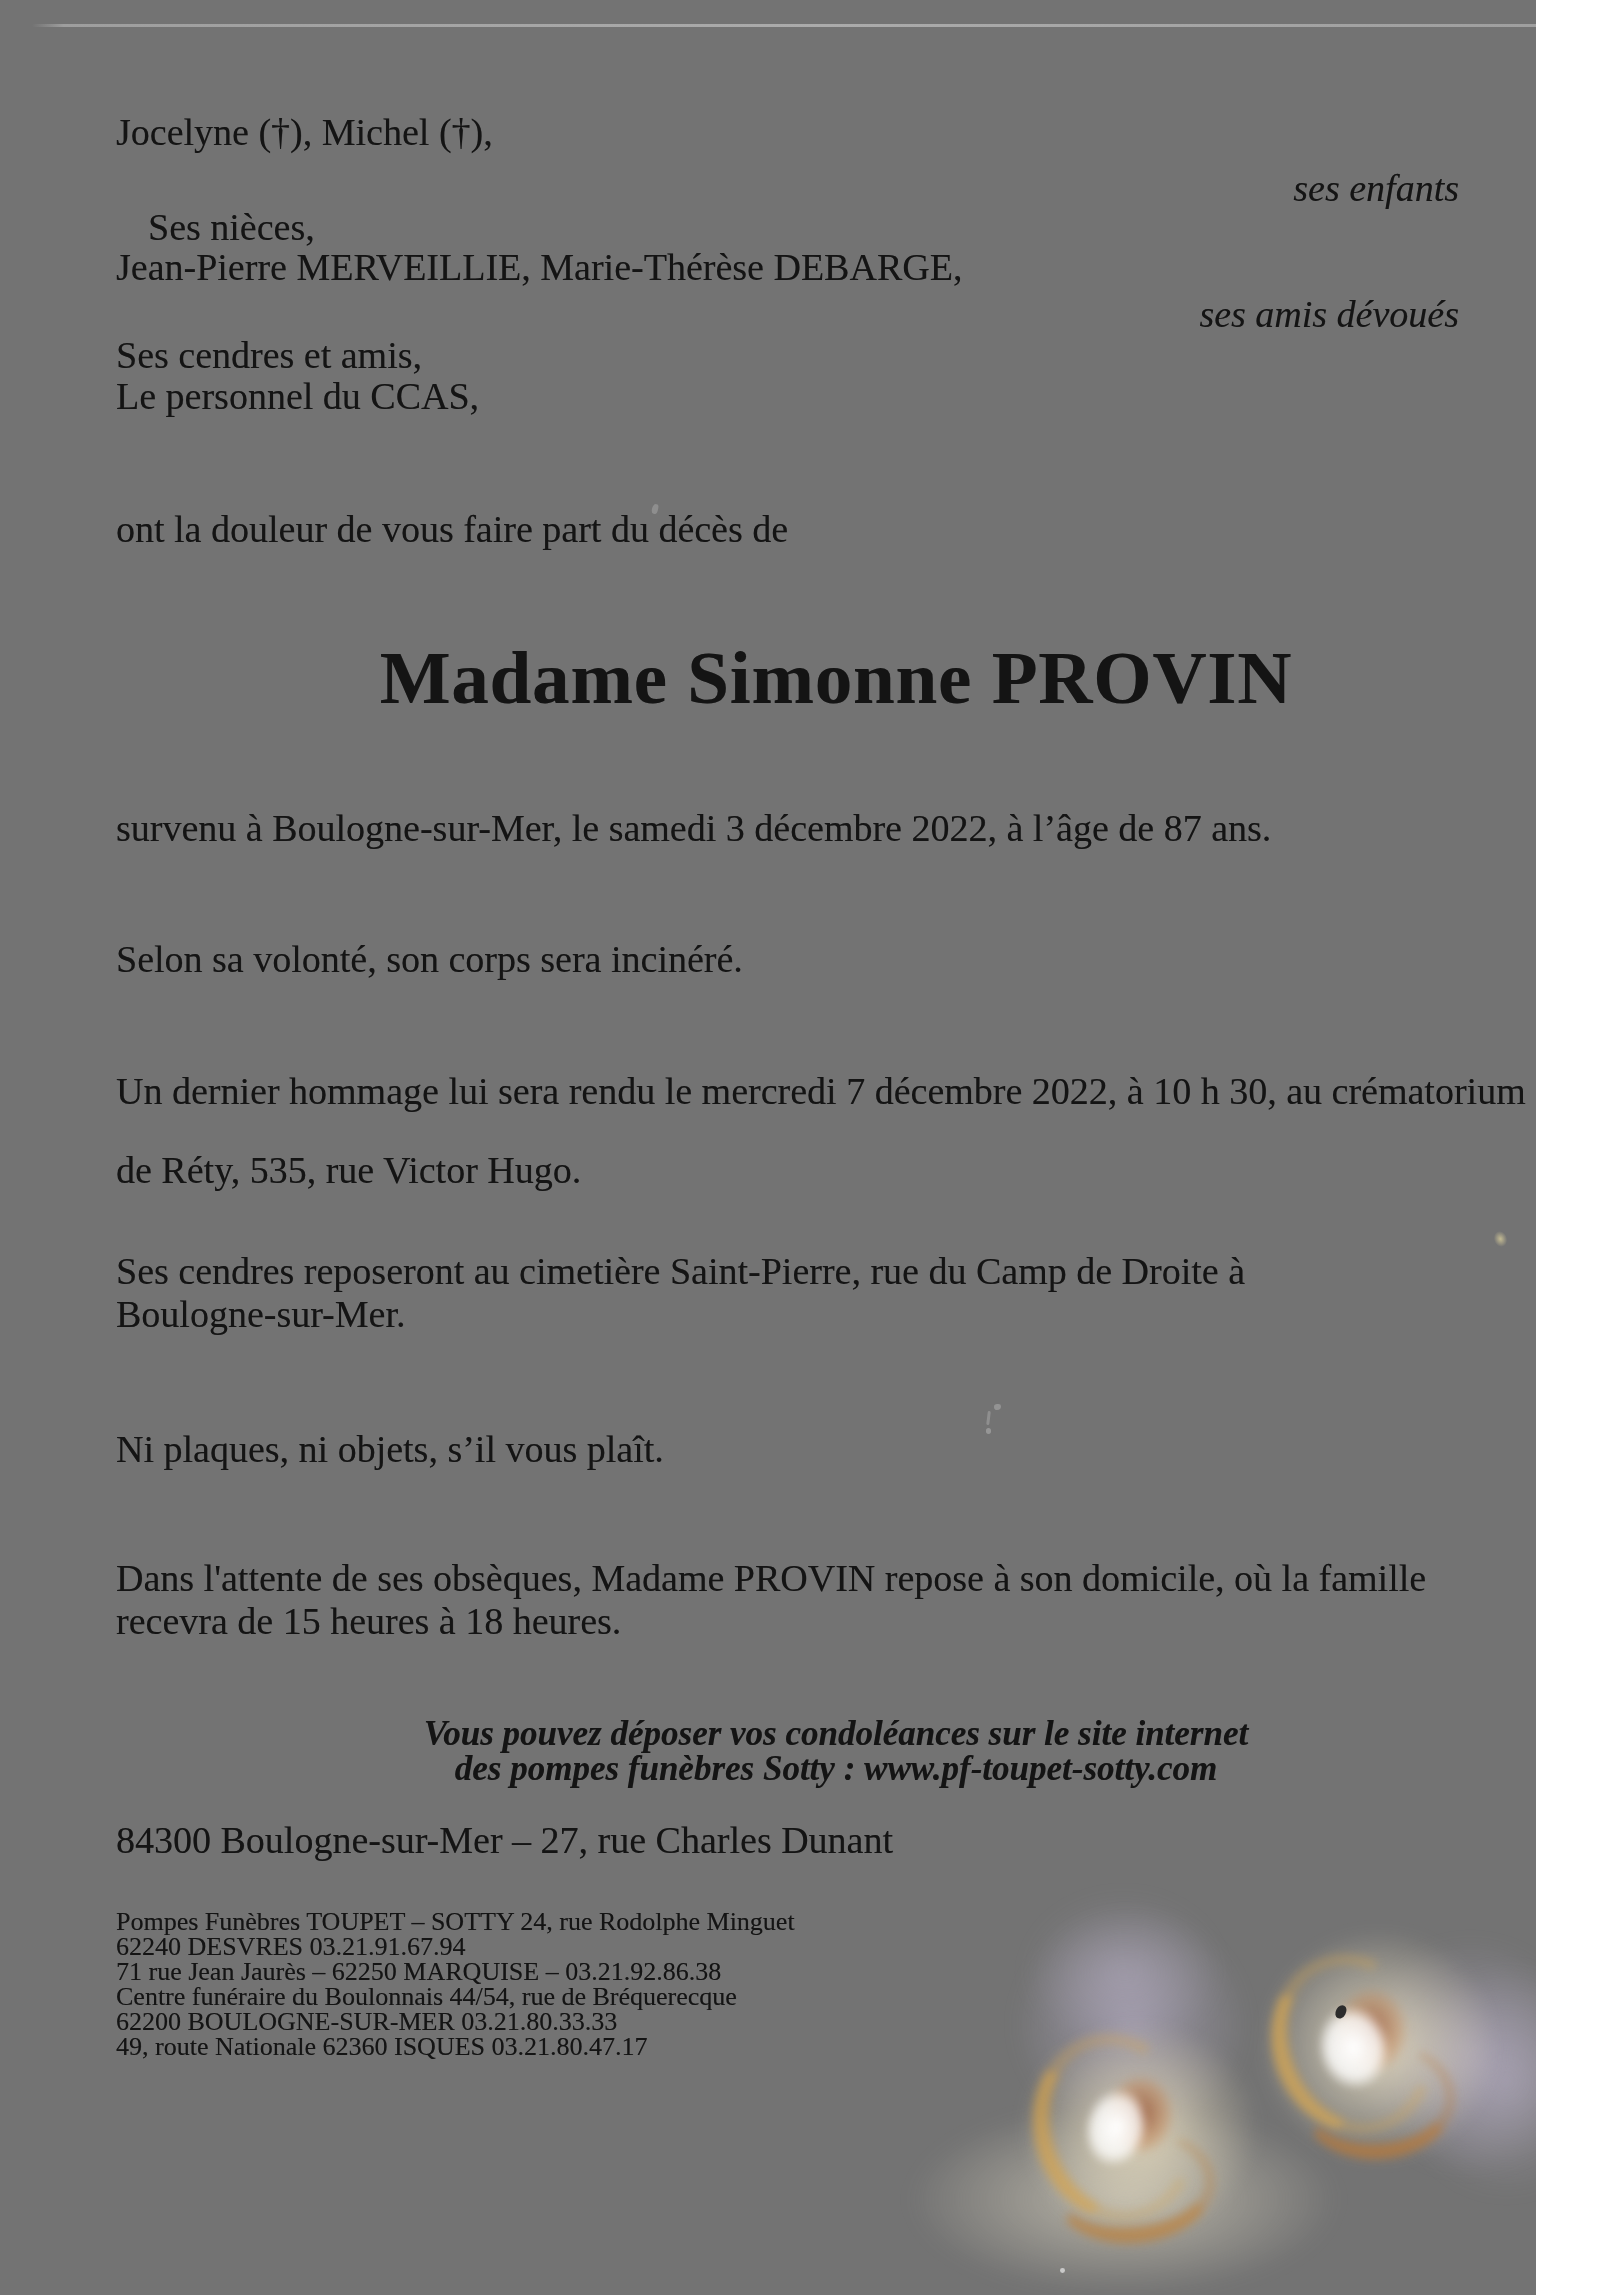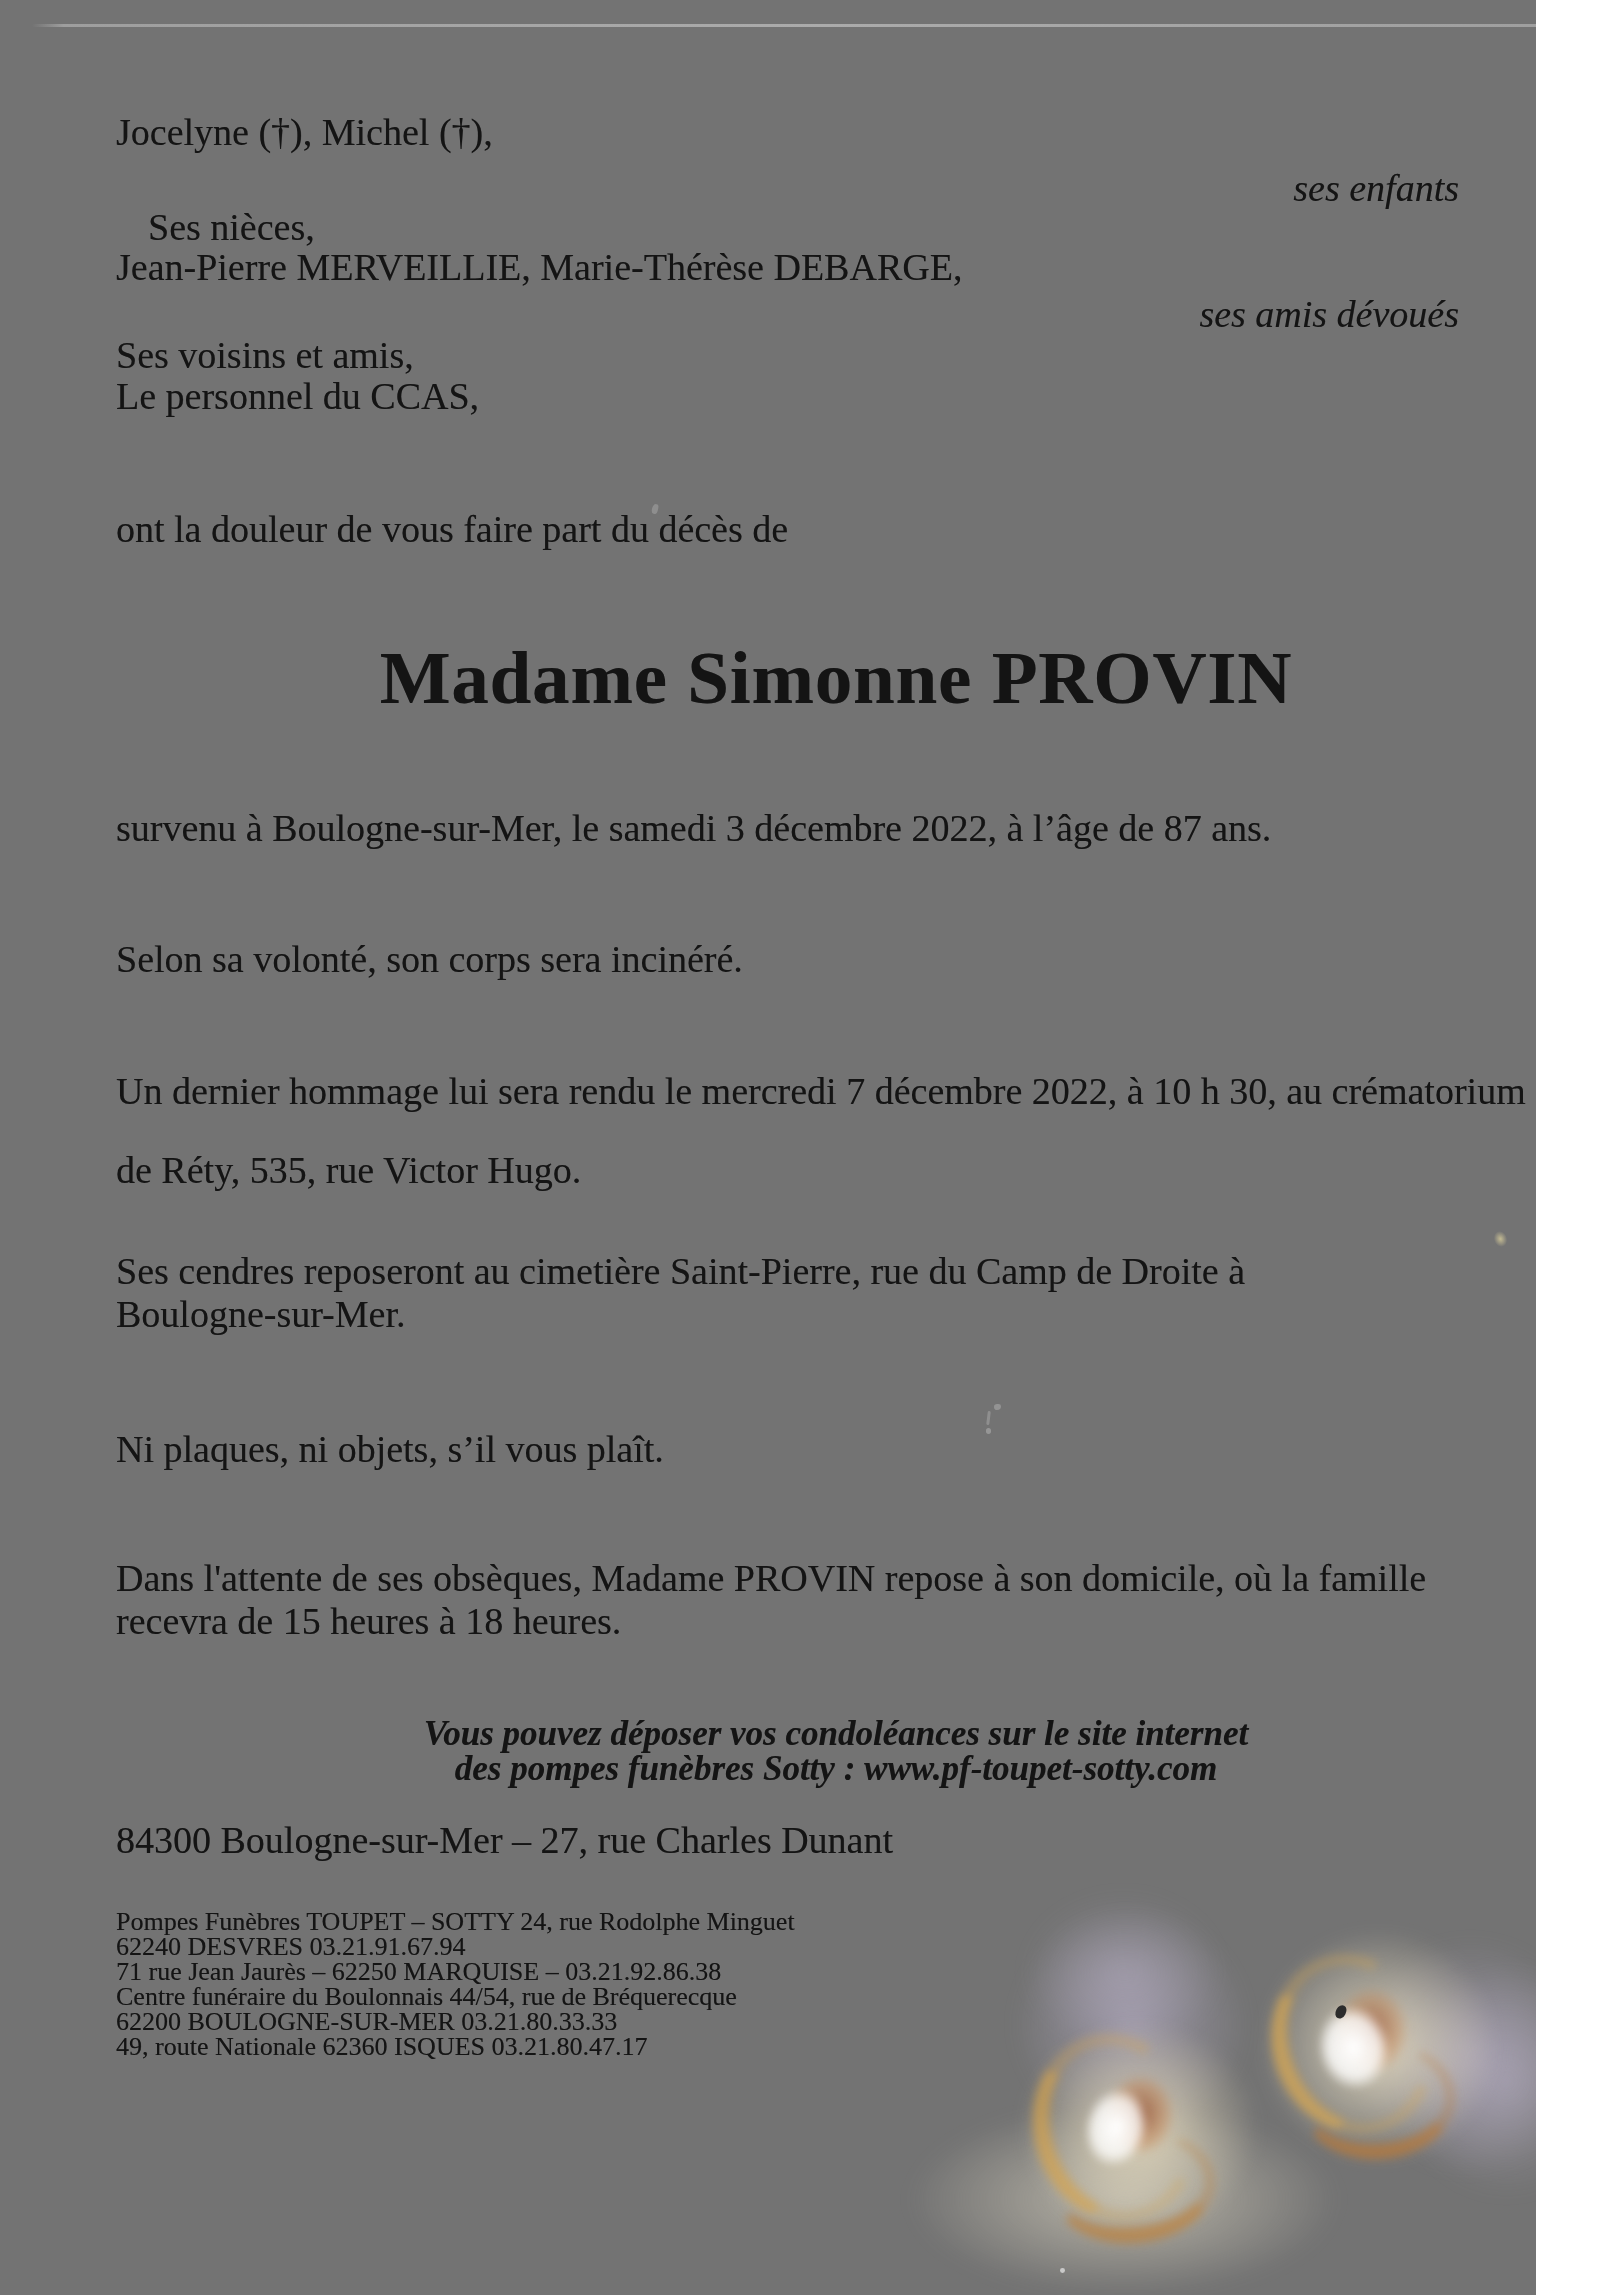--- a/index.html
+++ b/index.html
@@ -120,21 +120,21 @@
   <div class="t body48" style="left:116px; top:111px;">Jocelyne (†), Michel (†),</div>
 
   <div class="t body48 ital right-align" style="right:77px; top:167px;">ses enfants</div>
 
   <div class="t body48" style="left:116px; top:206px;margin-left:32px;">Ses nièces,</div>
 
   <div class="t body48" style="left:116px; top:246px;">Jean-Pierre MERVEILLIE, Marie-Thérèse DEBARGE,</div>
 
   <div class="t body48 ital right-align" style="right:77px; top:293px;">ses amis dévoués</div>
 
-  <div class="t body48" style="left:116px; top:334px;">Ses voisins et amis,</div>
+  <div class="t body48" style="left:116px; top:334px;">Ses cendres et amis,</div>
 
   <div class="t body48" style="left:116px; top:375px;">Le personnel du CCAS,</div>
 
   <div class="t body48" style="left:116px; top:508px;">ont la douleur de vous faire part du décès de</div>
 
   <div class="t title center-box" style="top:635px;">Madame Simonne PROVIN</div>
 
   <div class="t body48" style="left:116px; top:807px;">survenu à Boulogne-sur-Mer, le samedi 3 décembre 2022, à l’âge de 87 ans.</div>
 
   <div class="t body48" style="left:116px; top:938px;">Selon sa volonté, son corps sera incinéré.</div>

